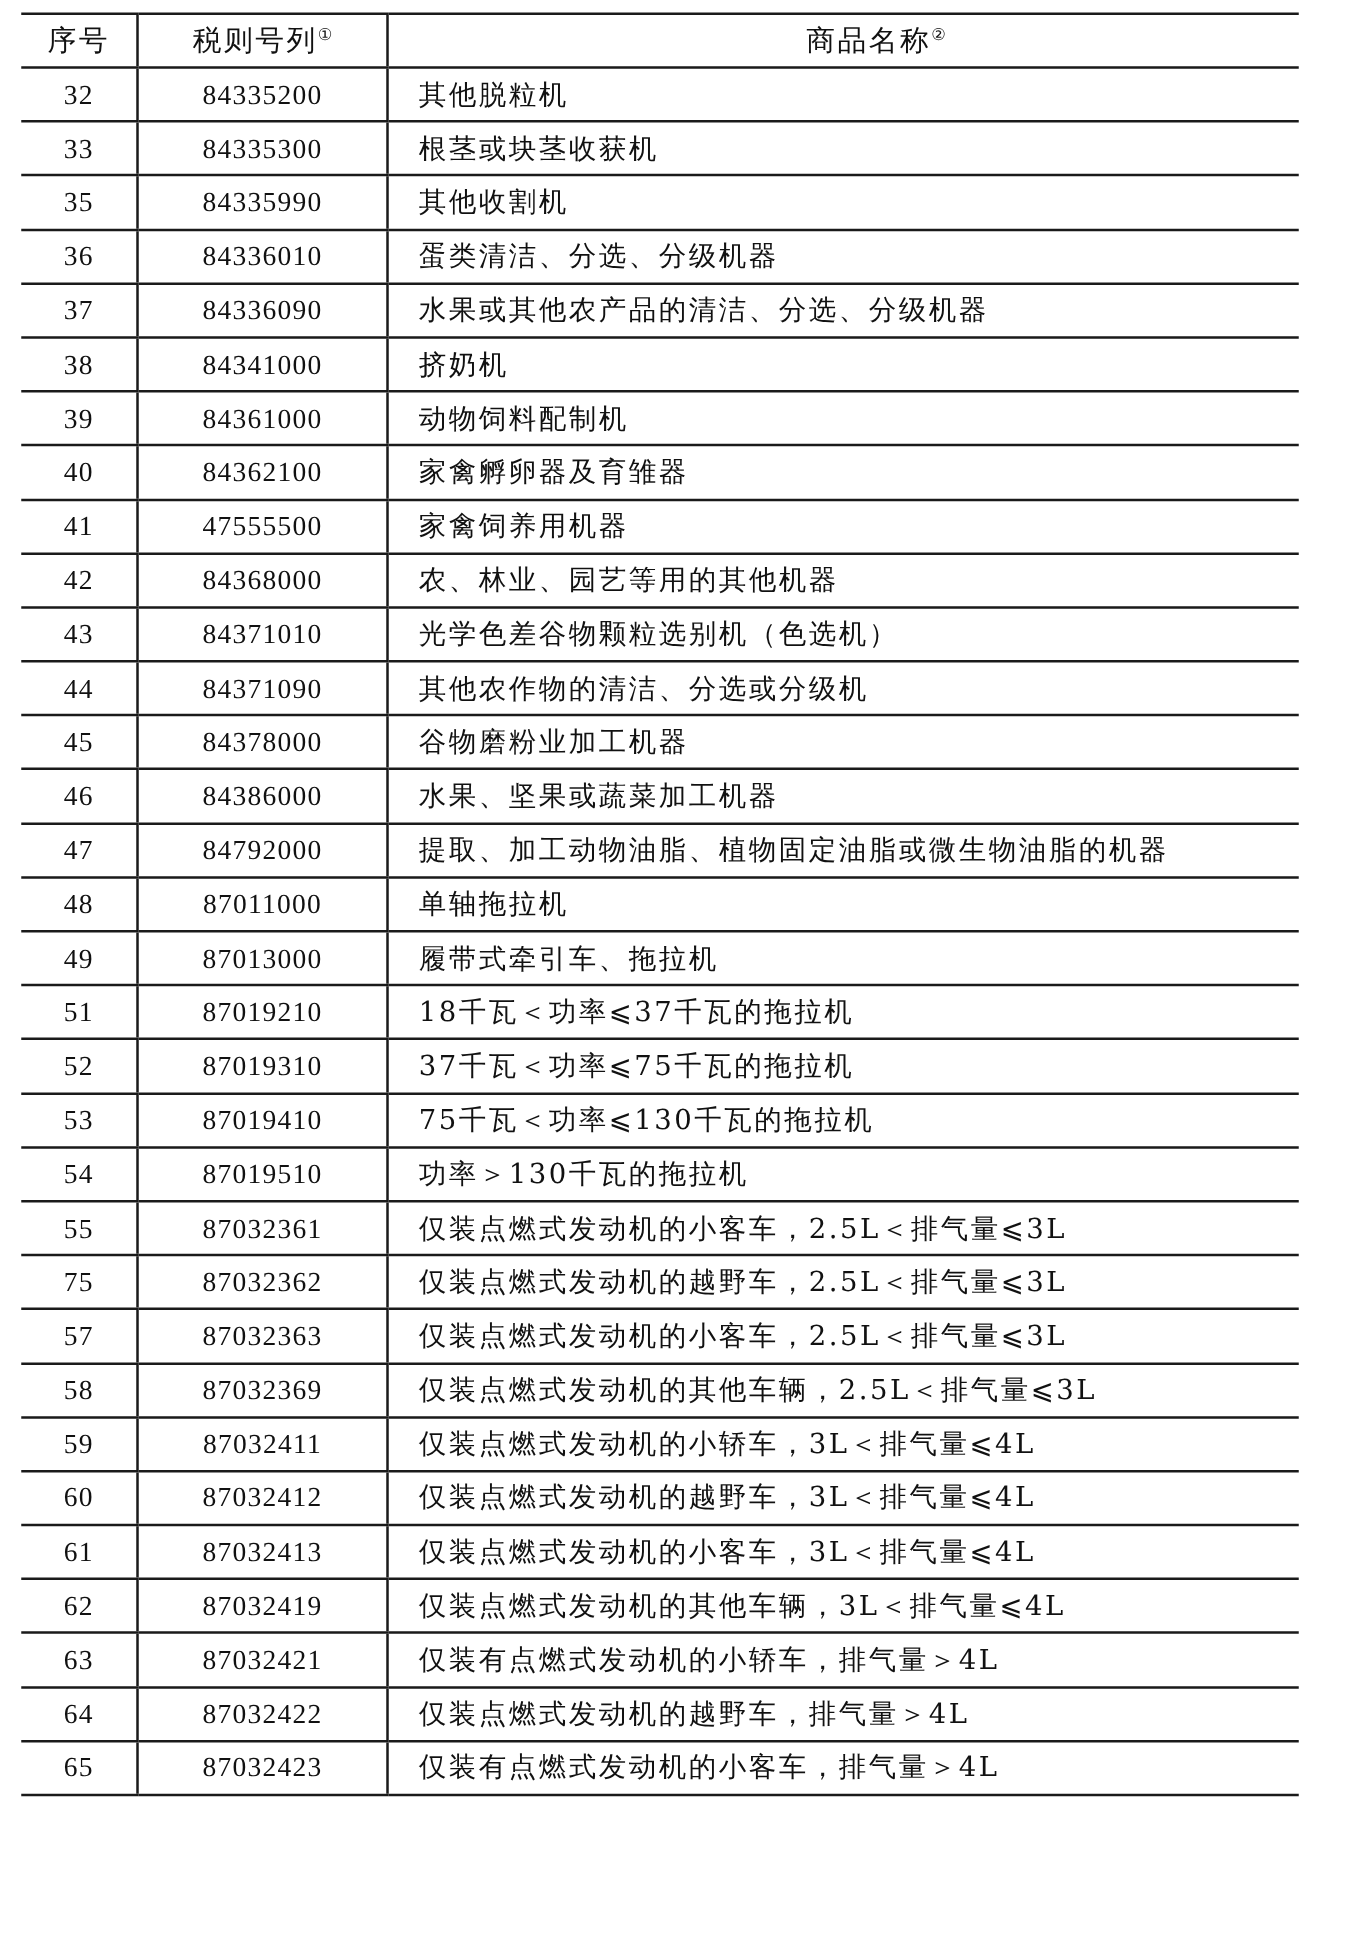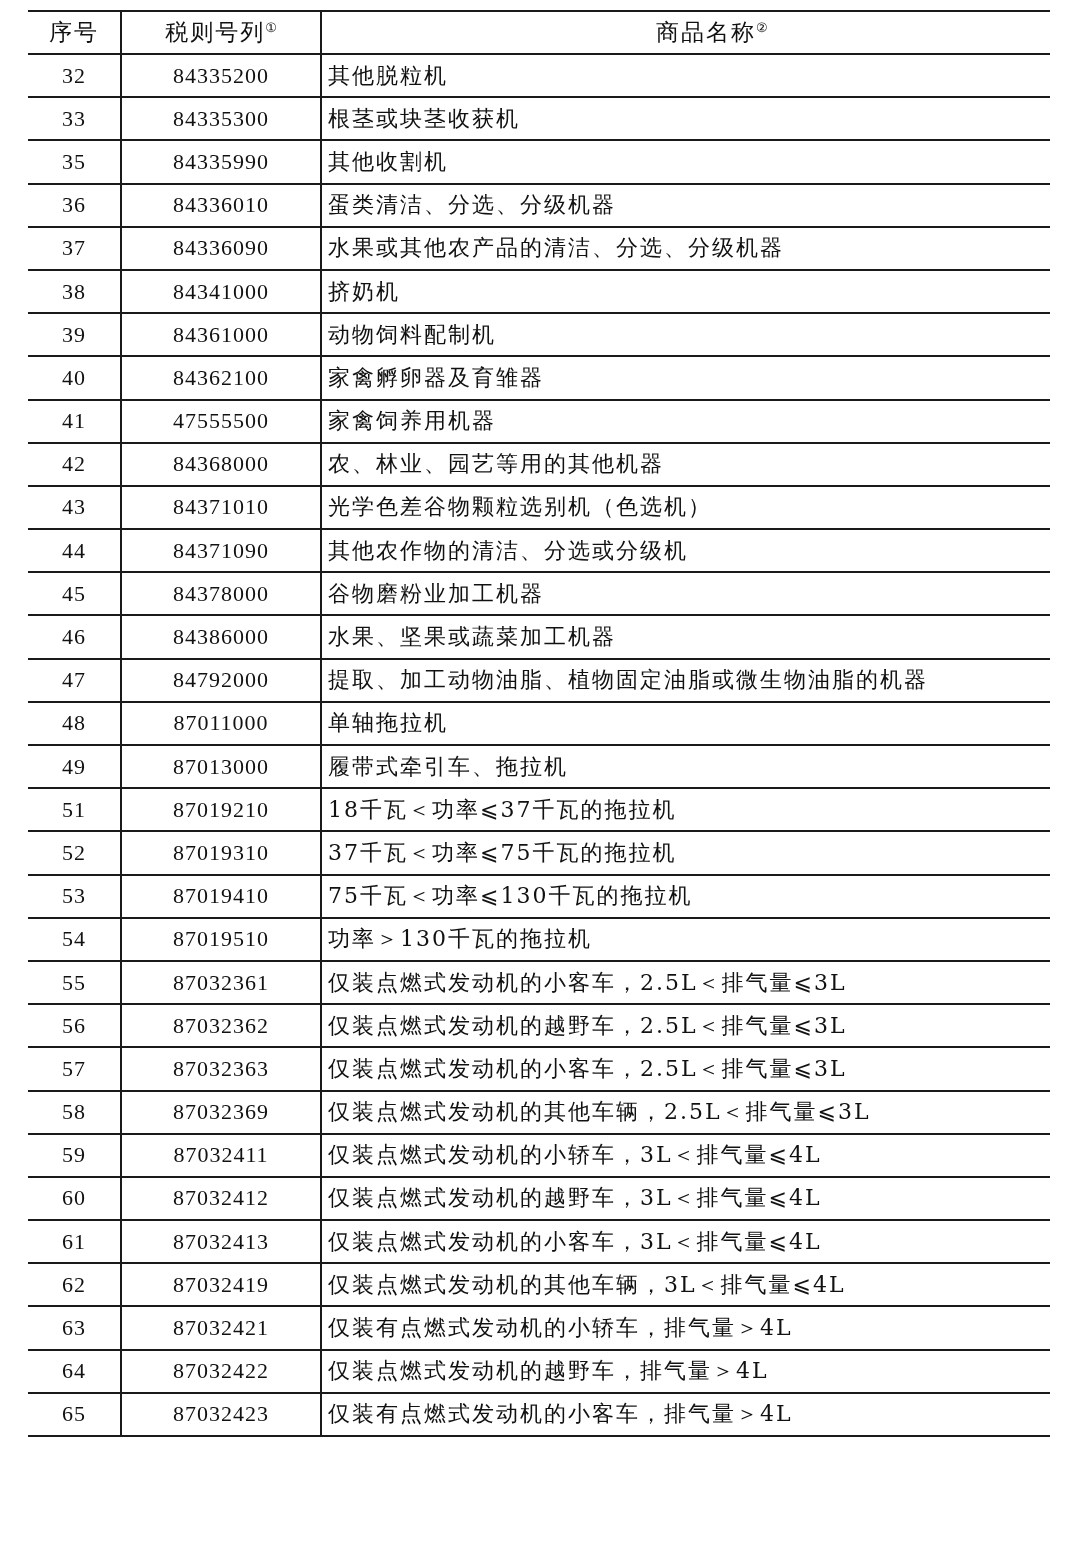--- a/index.html
+++ b/index.html
@@ -1,29 +1,29 @@
 <!DOCTYPE html>
 <html><head>
 <meta charset="utf-8">
 <style>
   html, body { margin: 0; padding: 0; background: #ffffff; }
   body { width: 1080px; height: 1557px; position: relative; overflow: hidden;
          font-family: "DejaVu Serif", "Liberation Serif", serif; color: #111; }
-  .tbl { position: absolute; left: 28px; top: 10px; width: 1022px;
+  .tbl { position: absolute; left: 17px; top: 10px; width: 1022px;
          border-collapse: collapse; table-layout: fixed; }
   .tbl col.c1 { width: 93px; }
   .tbl col.c2 { width: 200px; }
   .tbl col.c3 { width: 729px; }
   .tbl th, .tbl td { border-top: 2.5px solid #1a1a1a; border-bottom: 2.5px solid #1a1a1a;
          padding: 0; font-weight: normal; }
   .tbl th + th, .tbl td + td { border-left: 2px solid #1a1a1a; }
   .tbl tr.head th { height: 41px; font-size: 23px; letter-spacing: 2px; }
   .tbl tr.row td { height: 41.2px; font-size: 22px; }
   .tbl td.num, .tbl td.code { text-align: center; font-family: "Liberation Serif", serif; font-size: 23px; letter-spacing: 1px; }
-  .tbl td.name { text-align: left; padding-left: 6px; letter-spacing: 2px; white-space: nowrap; }
+  .tbl td.name { text-align: left; padding-left: 24px; letter-spacing: 2px; white-space: nowrap; }
   .tbl th.hname { text-align: left; padding-left: 334px; }
   sup.fn { font-size: 13px; vertical-align: 8px; letter-spacing: 0; }
 </style>
 </head>
 <body>
 
 <table class="tbl">
   <colgroup>
       <col class="c1">
       <col class="c2">
@@ -141,21 +141,21 @@
         <td class="num">54</td>
         <td class="code">87019510</td>
         <td class="name">功率＞130千瓦的拖拉机</td>
       </tr>
       <tr class="row">
         <td class="num">55</td>
         <td class="code">87032361</td>
         <td class="name">仅装点燃式发动机的小客车，2.5L＜排气量⩽3L</td>
       </tr>
       <tr class="row">
-        <td class="num">56</td>
+        <td class="num">75</td>
         <td class="code">87032362</td>
         <td class="name">仅装点燃式发动机的越野车，2.5L＜排气量⩽3L</td>
       </tr>
       <tr class="row">
         <td class="num">57</td>
         <td class="code">87032363</td>
         <td class="name">仅装点燃式发动机的小客车，2.5L＜排气量⩽3L</td>
       </tr>
       <tr class="row">
         <td class="num">58</td>

